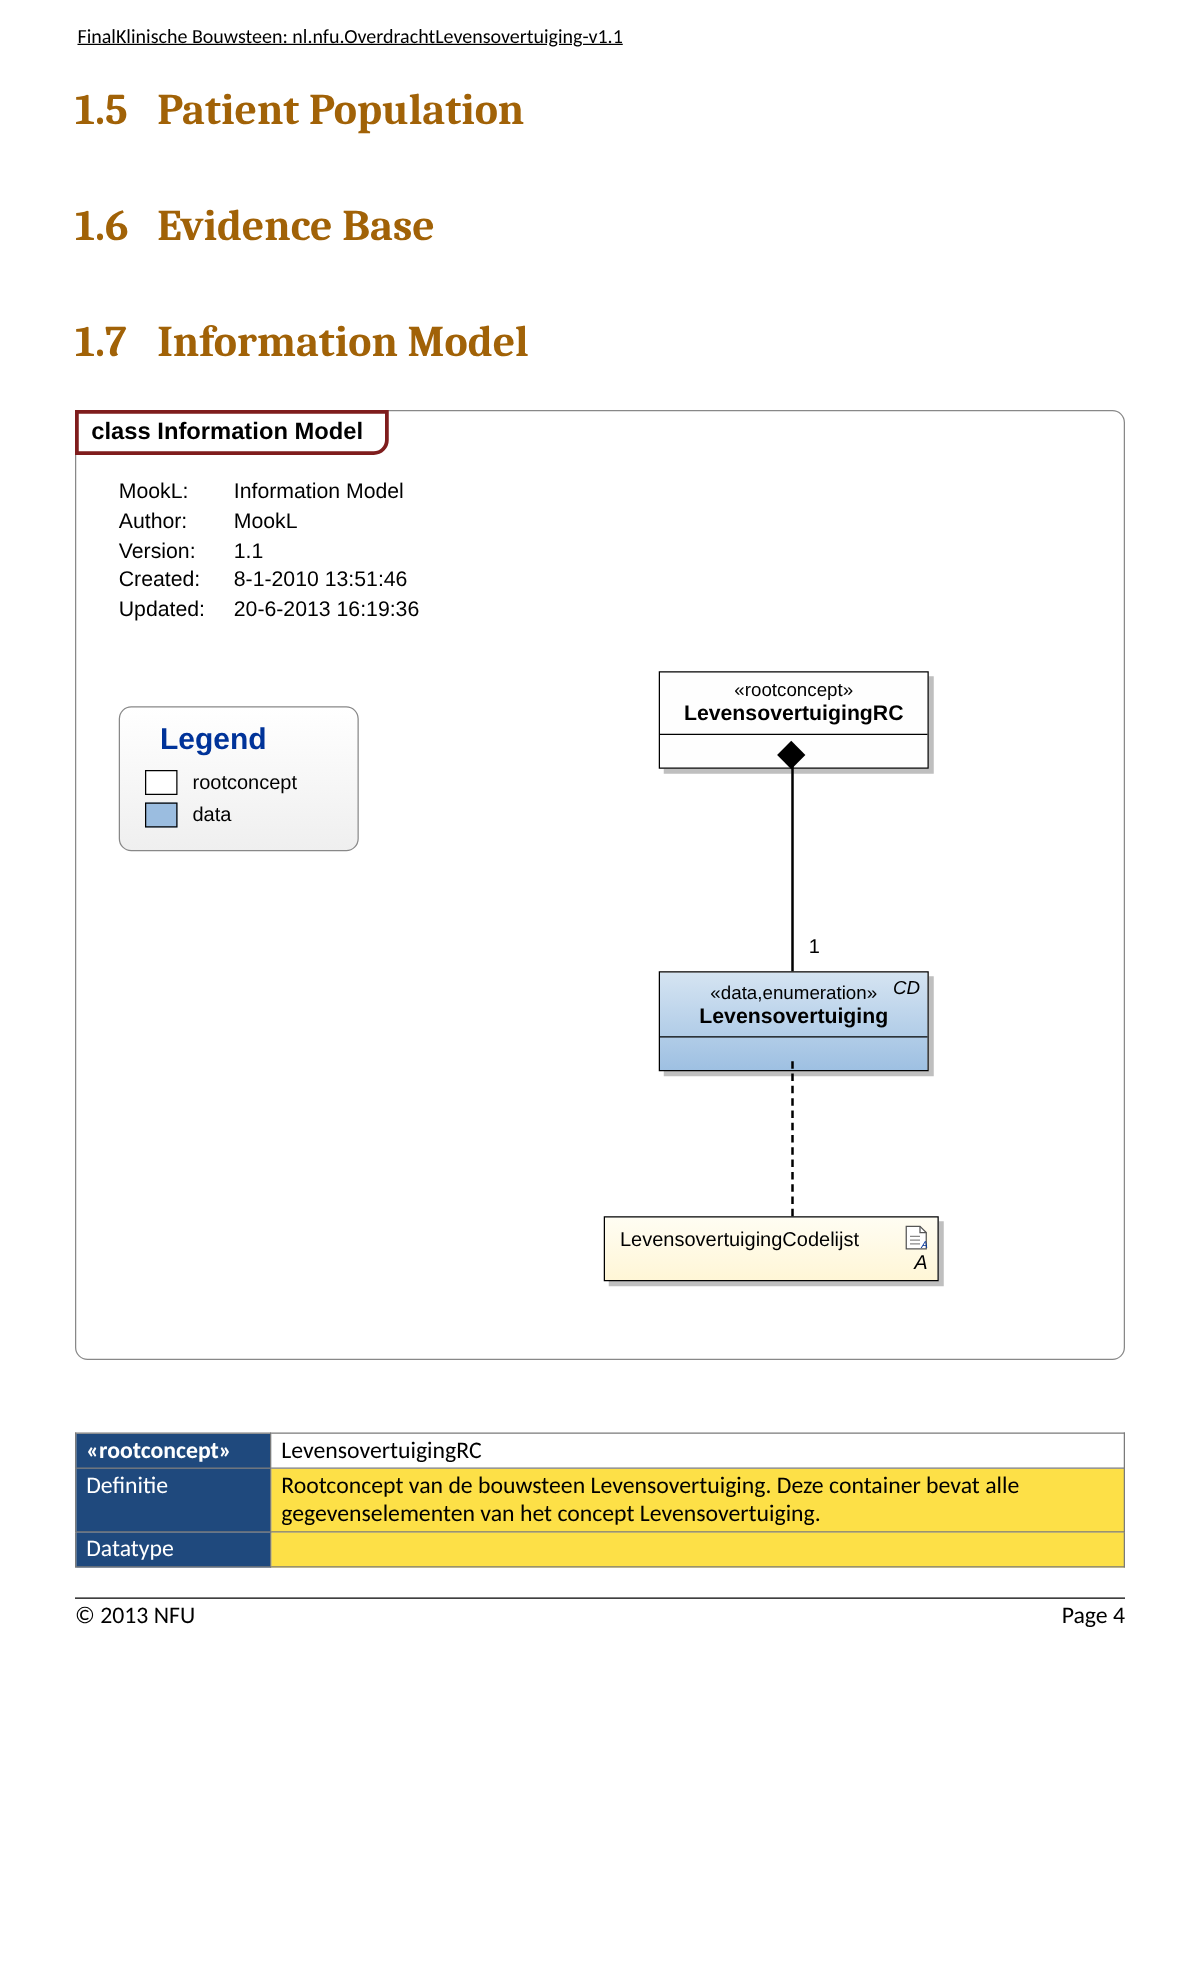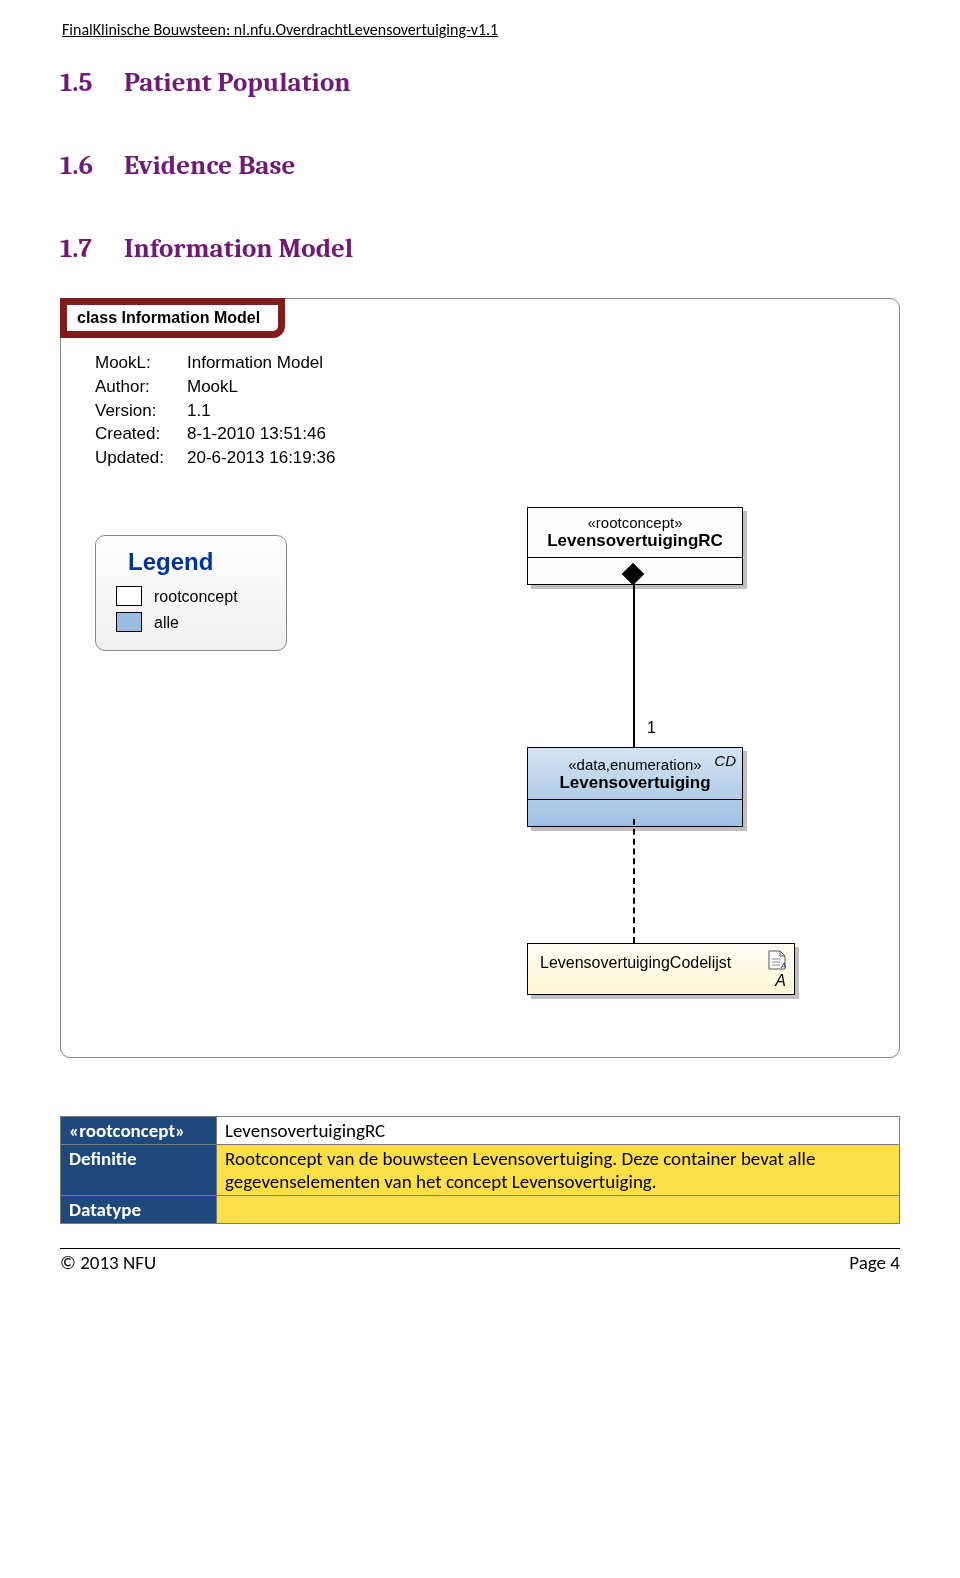--- a/index.html
+++ b/index.html
@@ -13,44 +13,44 @@
     }
     .header-row {
       display: flex;
       font-size: 16px;
       text-decoration: underline;
       margin-bottom: 11px;
       padding: 0 2px;
     }
     .header-row .hdr-right { text-align: right; }
     h2.section {
-      color: #701a75;
-      font-size: 27px;
+      color: #a16207;
+      font-size: 35px;
       font-weight: bold;
       margin-top: 28px;
       margin-bottom: 10px;
       font-family: "Cambria", "Georgia", serif;
     }
     h2.section .num { display: inline-block; width: 58px; }
     .diagram-frame {
       margin-top: 34px;
       border: 1px solid #888;
       border-radius: 10px;
       position: relative;
       height: 760px;
       background: #fff;
     }
     .diagram-tab {
       position: absolute;
       top: -1px; left: -1px;
-      border: 7px solid #7f1d1d;
+      border: 3px solid #7f1d1d;
       border-bottom-right-radius: 12px;
       padding: 4px 18px 4px 10px;
       background: #fff;
-      font-size: 16px;
+      font-size: 19px;
       font-weight: bold;
       font-family: Arial, sans-serif;
     }
     .meta-block {
       position: absolute;
       top: 52px;
       left: 34px;
       font-family: Arial, sans-serif;
       font-size: 17px;
       line-height: 1.4;
@@ -93,21 +93,21 @@
       position: absolute;
       top: 4px; right: 6px;
       font-style: italic;
       font-size: 15px;
     }
     .cls-root { top: 208px; left: 466px; width: 216px; background: #fefefe; }
     .cls-data { top: 448px; left: 466px; width: 216px; background: linear-gradient(180deg, #d5e4f2 0%, #9ec0e2 100%); }
     .cls-data .hdr { padding: 8px 10px 6px 10px; }
     .artifact {
       position: absolute;
-      top: 644px; left: 466px;
+      top: 644px; left: 422px;
       width: 268px;
       border: 1px solid #000;
       box-shadow: 4px 4px 0 #bfbfbf;
       background: linear-gradient(180deg, #fffdf3 0%, #fff6d6 100%);
       font-family: Arial, sans-serif;
       font-size: 16px;
       padding: 10px 12px 22px 12px;
     }
     .artifact .artifact-a {
       position: absolute; bottom: 4px; right: 8px; font-style: italic;
@@ -127,21 +127,21 @@
     }
 
     .infobox {
       margin-top: 58px;
       width: 100%;
       border-collapse: collapse;
       font-size: 19px;
     }
     .infobox tr.h1row td { background: #1f497d; color: #fff; font-weight: bold; padding: 2px 8px; border: 1px solid #7a7a7a; }
     .infobox tr.h1row td.v { background: #fff; color: #000; font-weight: normal; }
-    .infobox tr.h2row td.k { background: #1f497d; color: #fff; font-weight: bold; padding: 2px 8px; border: 1px solid #7a7a7a; width: 156px; vertical-align: top; }
+    .infobox tr.h2row td.k { background: #1f497d; color: #fff; font-weight: normal; padding: 2px 8px; border: 1px solid #7a7a7a; width: 156px; vertical-align: top; }
     .infobox tr.h2row td.v { background: #fde047; border: 1px solid #7a7a7a; padding: 2px 8px; }
 
     .footer-row {
       display: flex;
       justify-content: space-between;
       margin-top: 24px;
       font-size: 19px;
       border-top: 0;
     }
 
@@ -198,21 +198,21 @@
   </div>
 
   <div class="legend-box">
     <div class="legend-title">Legend</div>
     <div class="legend-item">
       <span class="swatch white"></span>
       <span>rootconcept</span>
     </div>
     <div class="legend-item">
       <span class="swatch blue"></span>
-      <span>alle</span>
+      <span>data</span>
     </div>
   </div>
 
   <div class="uml-class cls-root">
     <div class="hdr">
       <div class="stereo">«rootconcept»</div>
       <div class="name">LevensovertuigingRC</div>
     </div>
     <div class="body"></div>
   </div>

